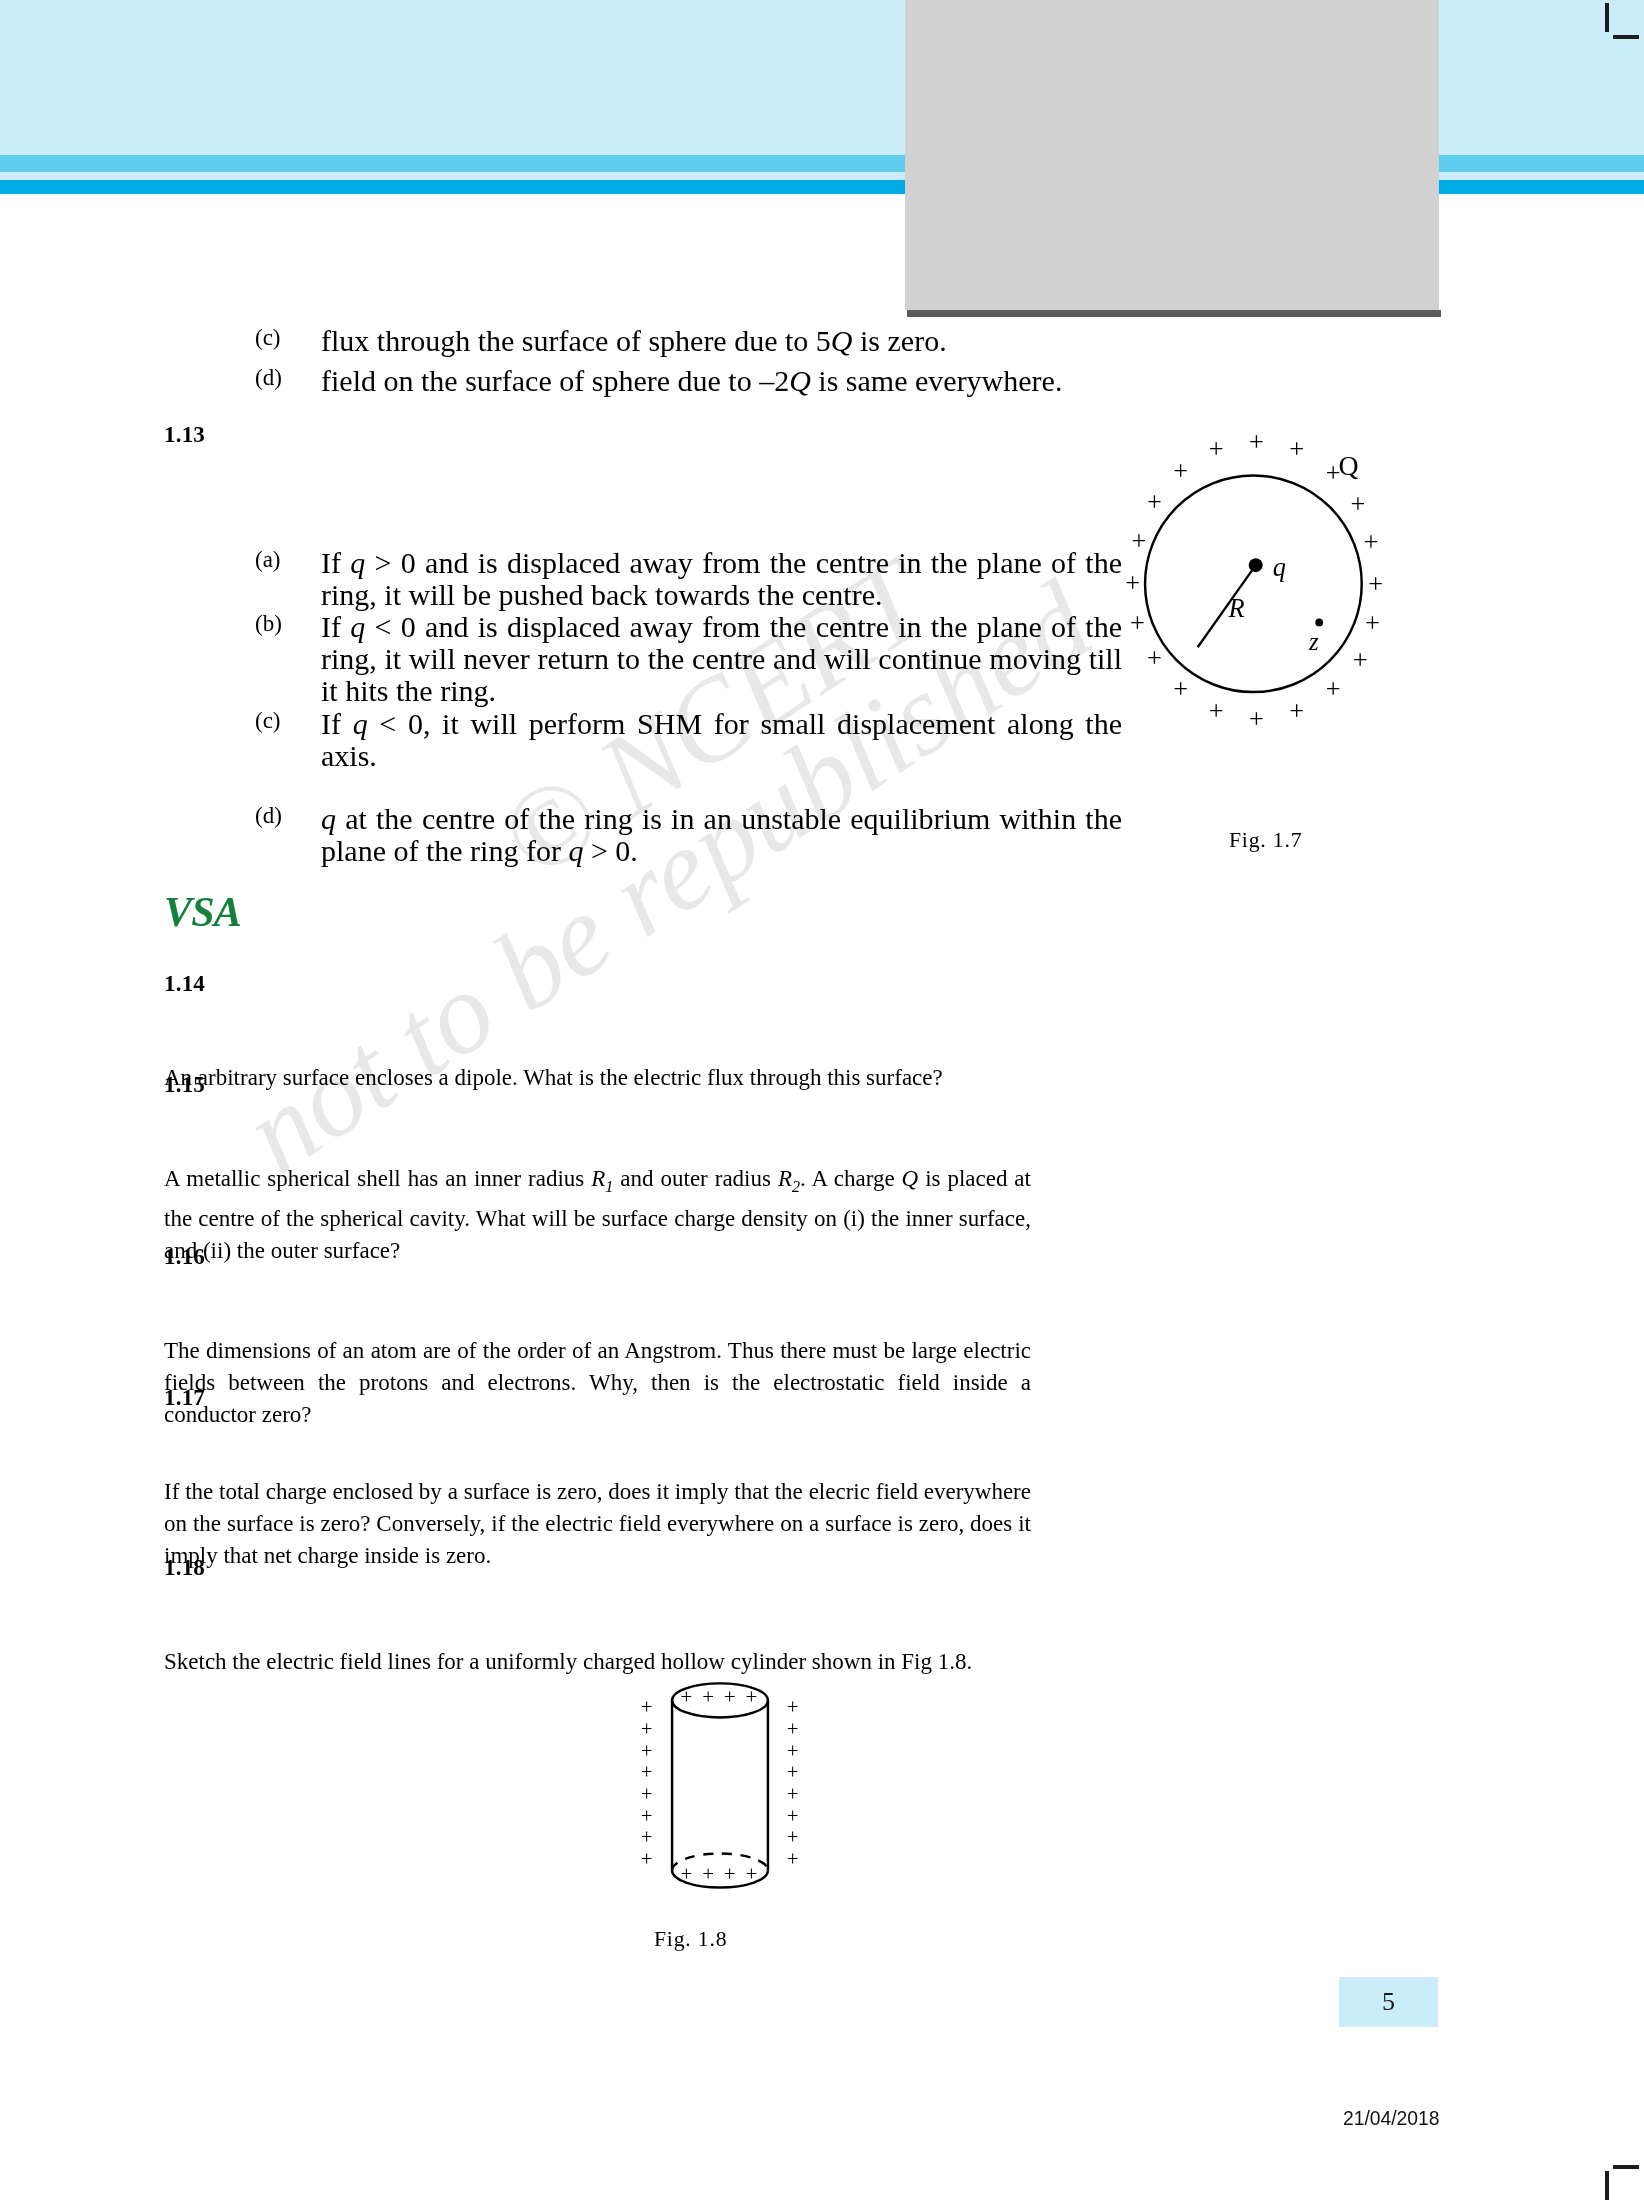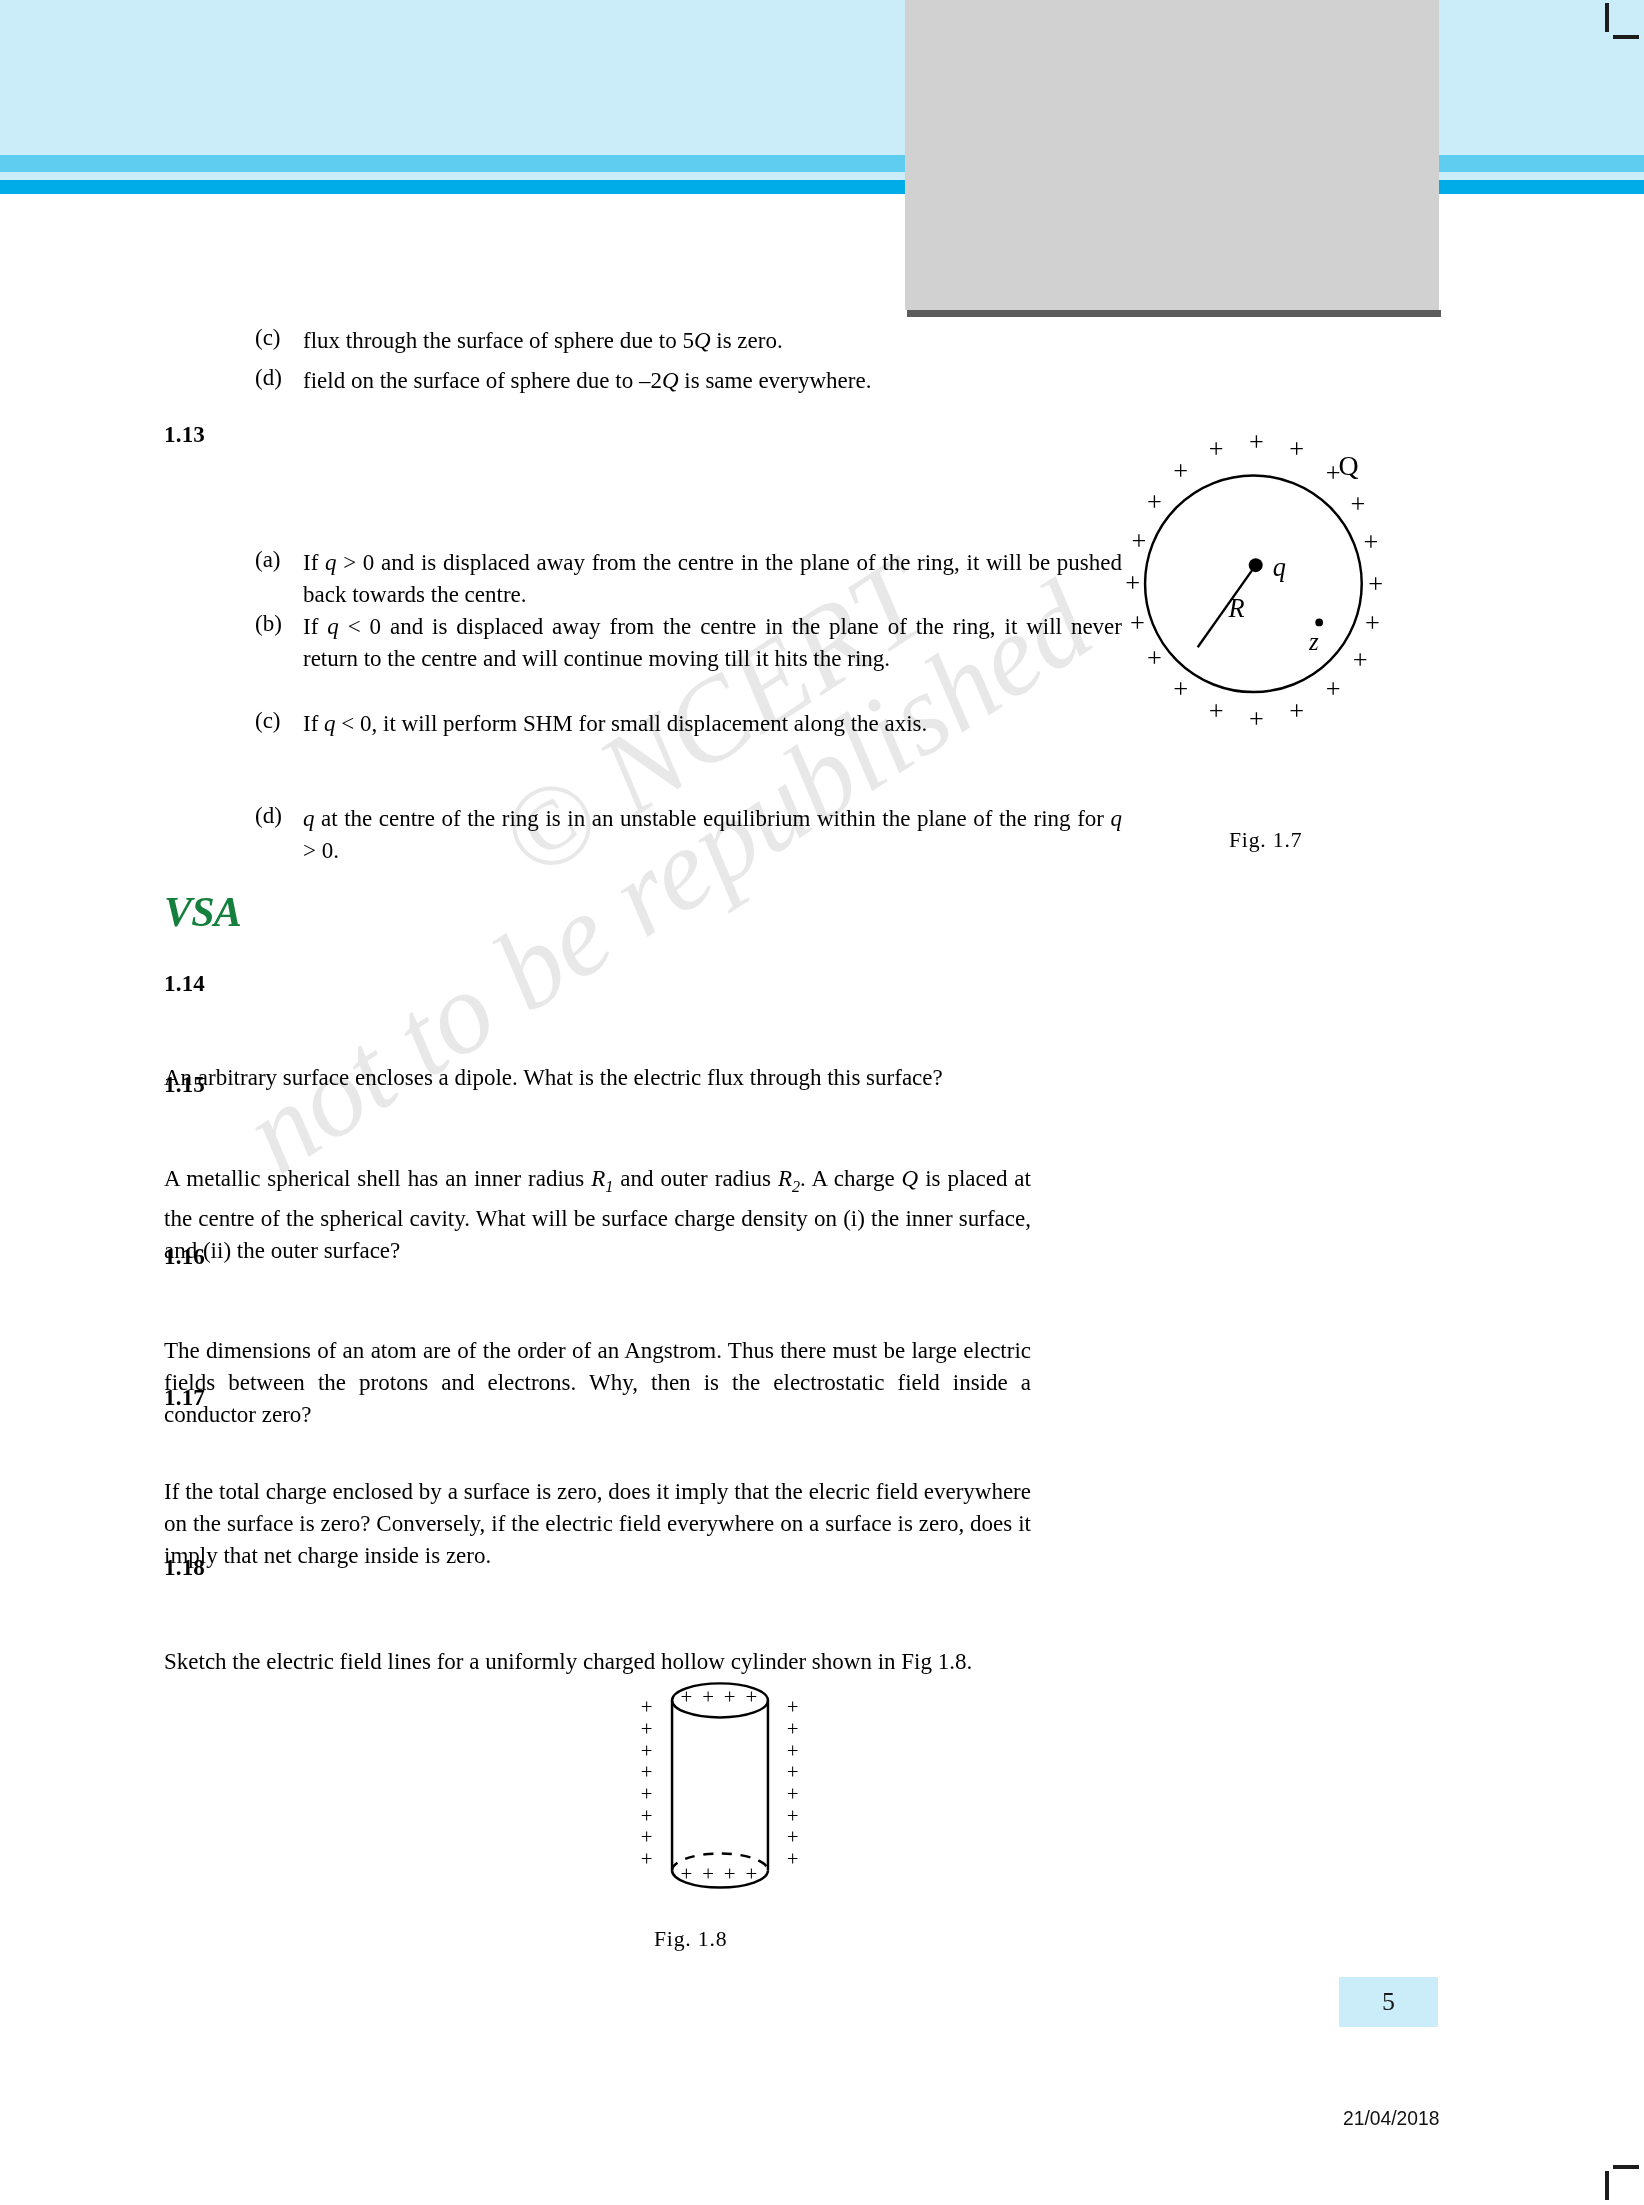--- a/index.html
+++ b/index.html
@@ -138,22 +138,23 @@
   .optrow {
     position: absolute;
     display: flex;
   }
   .optlabel {
     font-size: 23px;
     width: 48px;
     flex: 0 0 48px;
   }
   .optbody {
-    font-size: 23px;
+    font-size: 30px;
     line-height: 32px;
+    margin-left: 18px;
   }
 
   i, .it { font-style: italic; }
   .sub { font-size: 16.2px; vertical-align: sub; font-style: italic; }
 
   
   .vsa {
     position: absolute;
     left: 164px;
     top: 888px;

